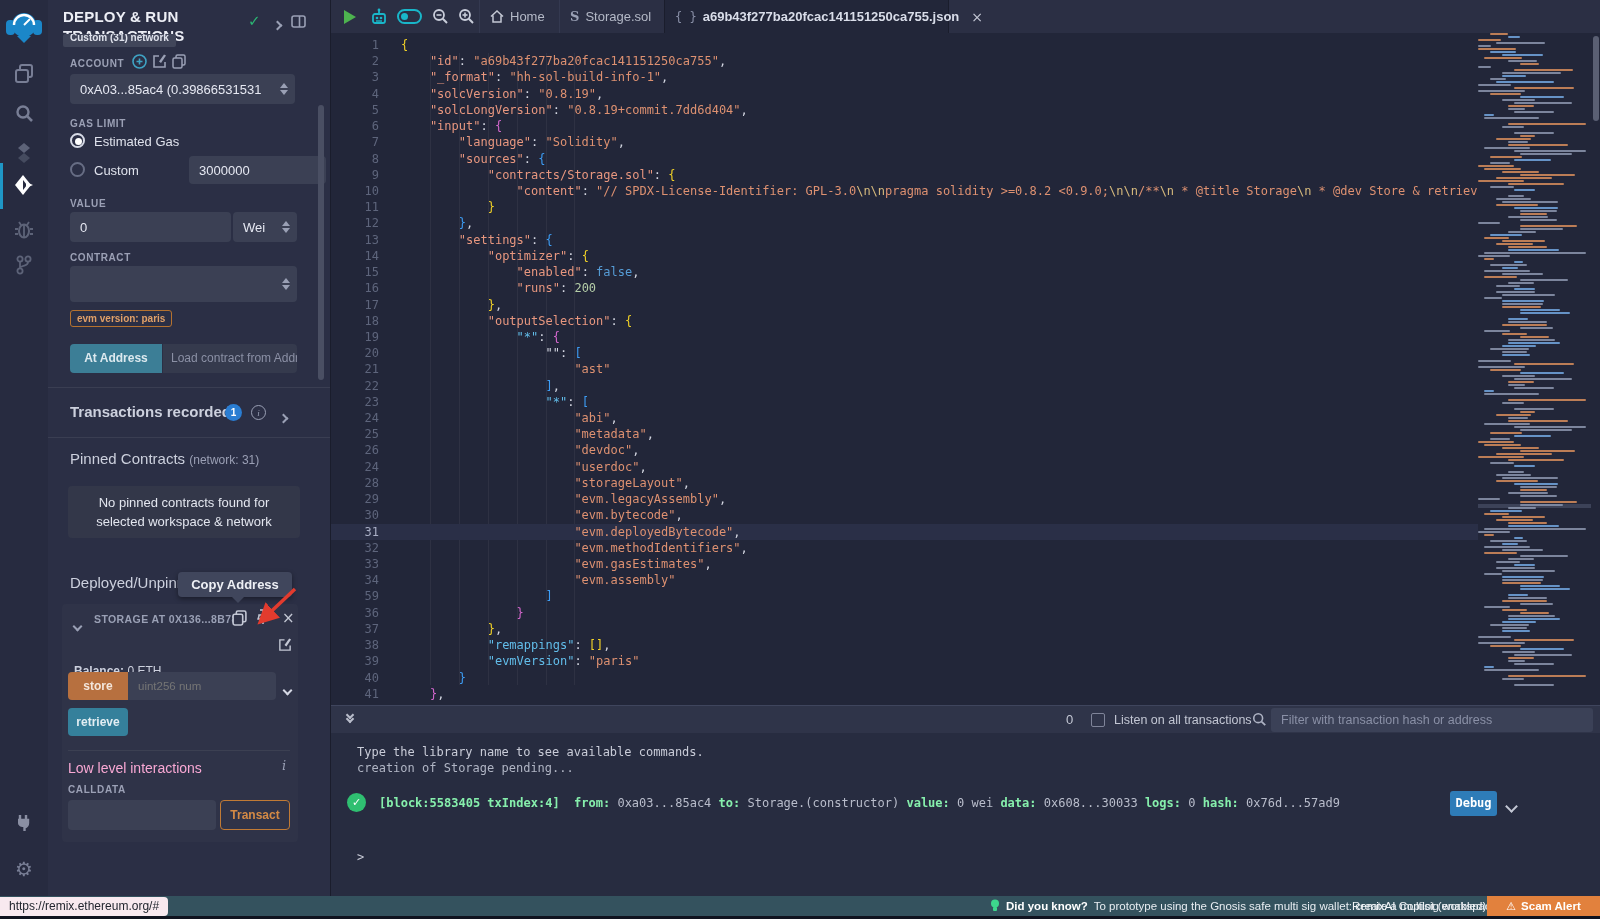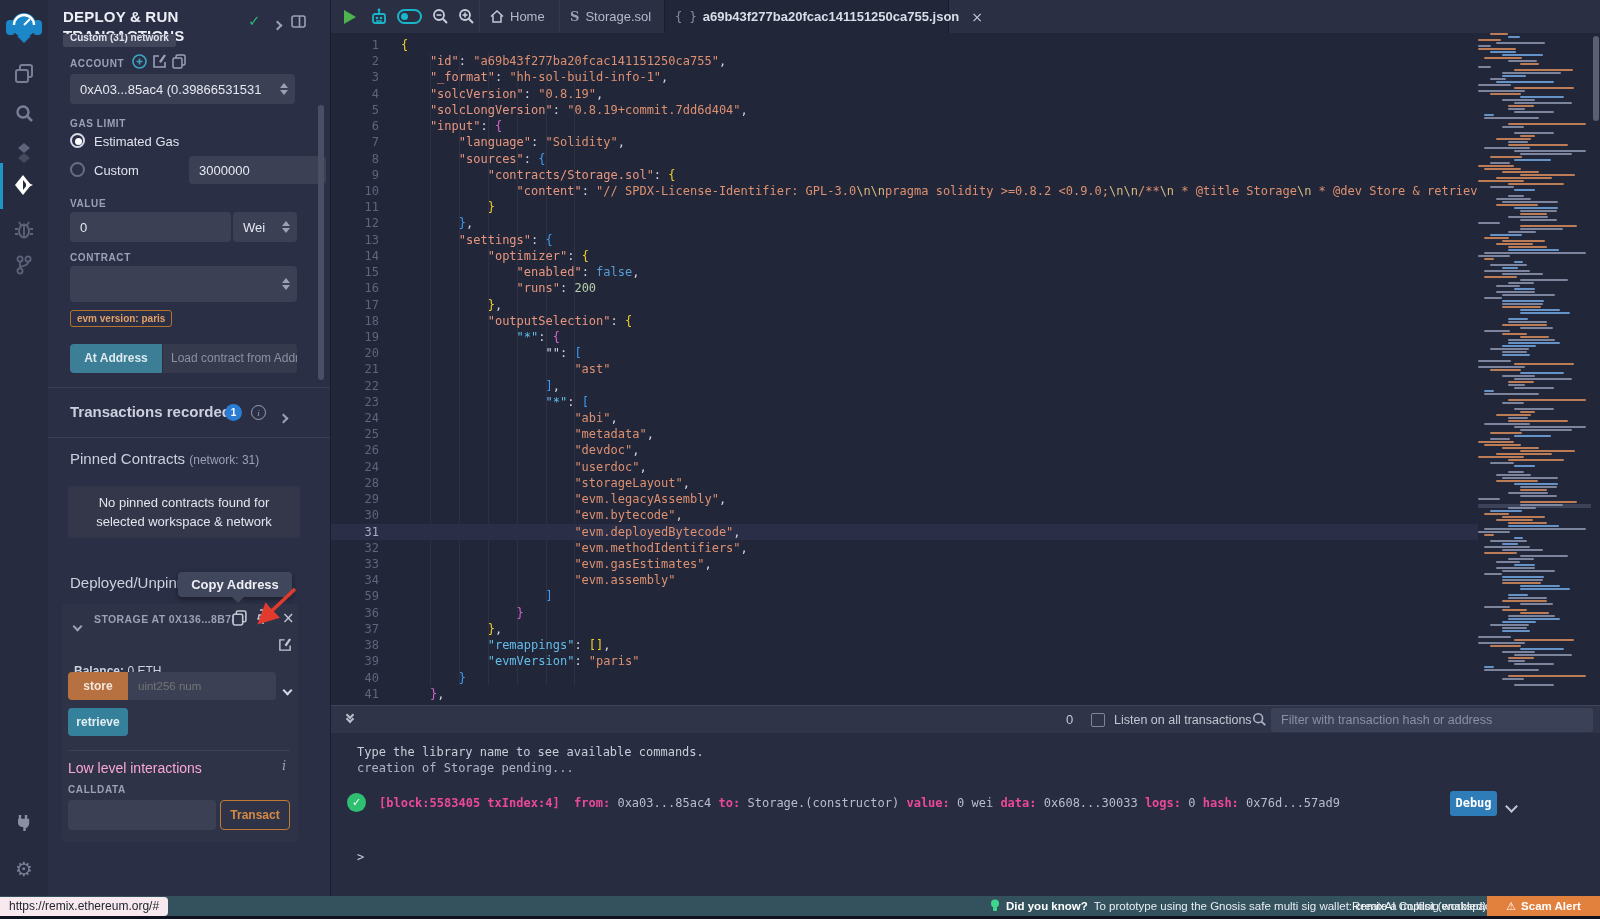--- a/index.html
+++ b/index.html
@@ -87,21 +87,21 @@
   .tb-count { position:absolute; left:735px; top:6px; color:#c3c7d4; font-size:13px; }
   .tb-check { position:absolute; left:760px; top:7px; width:14px; height:14px; border:1px solid #7f8499; border-radius:2px; }
   .tb-listen { position:absolute; left:783px; top:7px; color:#c3c7d4; font-size:12.5px; }
   .tb-search { position:absolute; left:921px; top:6px; }
   .tb-filter { position:absolute; left:940px; top:2px; width:322px; height:24px; background:#3b4157; border:none; border-radius:3px; color:#cfd3e0; font-size:12.5px; padding:0 10px; font-family:"Liberation Sans",sans-serif; }
   .tb-filter::placeholder { color:#8a90a6; }
   .term-line { position:absolute; left:26px; font-family:"DejaVu Sans Mono",monospace; font-size:12px; color:#c9ccd8; white-space:pre; }
   .txrow { position:absolute; left:0; top:84px; width:1270px; height:32px; }
   .txcheck { position:absolute; left:16px; top:4px; width:19px; height:19px; border-radius:50%; background:#2fbf71; color:#fff; font-size:11px; text-align:center; line-height:19px; font-family:"DejaVu Sans",sans-serif; }
   .txtext { position:absolute; left:48px; top:7px; font-family:"DejaVu Sans Mono",monospace; font-size:12px; color:#b9bdcb; white-space:pre; }
-  .txtext b { color:#ec4899; }
+  .txtext b { color:#86efac; }
   .btn-debug { position:absolute; left:1119px; top:2px; width:47px; height:25px; background:#2e7cb8; border-radius:3px; color:#fff; font-weight:bold; font-size:12px; text-align:center; line-height:25px; font-family:"DejaVu Sans Mono",monospace; }
   .tx-chev { position:absolute; left:1176px; top:8px; }
   .tx-chev .chev { border-color:#c3c7d4; width:9px; height:9px; border-width:2px; }
 
   
   .statusbar { position:absolute; left:0; top:896px; width:1600px; height:20px; background:#34525e; z-index:8; }
   .sb-tip { position:absolute; left:990px; top:0; height:20px; display:flex; align-items:center; gap:6px; color:#e8edf2; font-size:11.5px; white-space:nowrap; }
   .sb-tip b { color:#ffffff; }
   .sb-copilot { position:absolute; left:1352px; top:0; height:20px; line-height:20px; color:#f2f5f8; font-size:11.5px; }
   .sb-scam { position:absolute; right:0; top:0; width:113px; height:20px; background:#e2813d; color:#fff; font-size:11.5px; font-weight:bold; display:flex; align-items:center; justify-content:center; gap:5px; }

